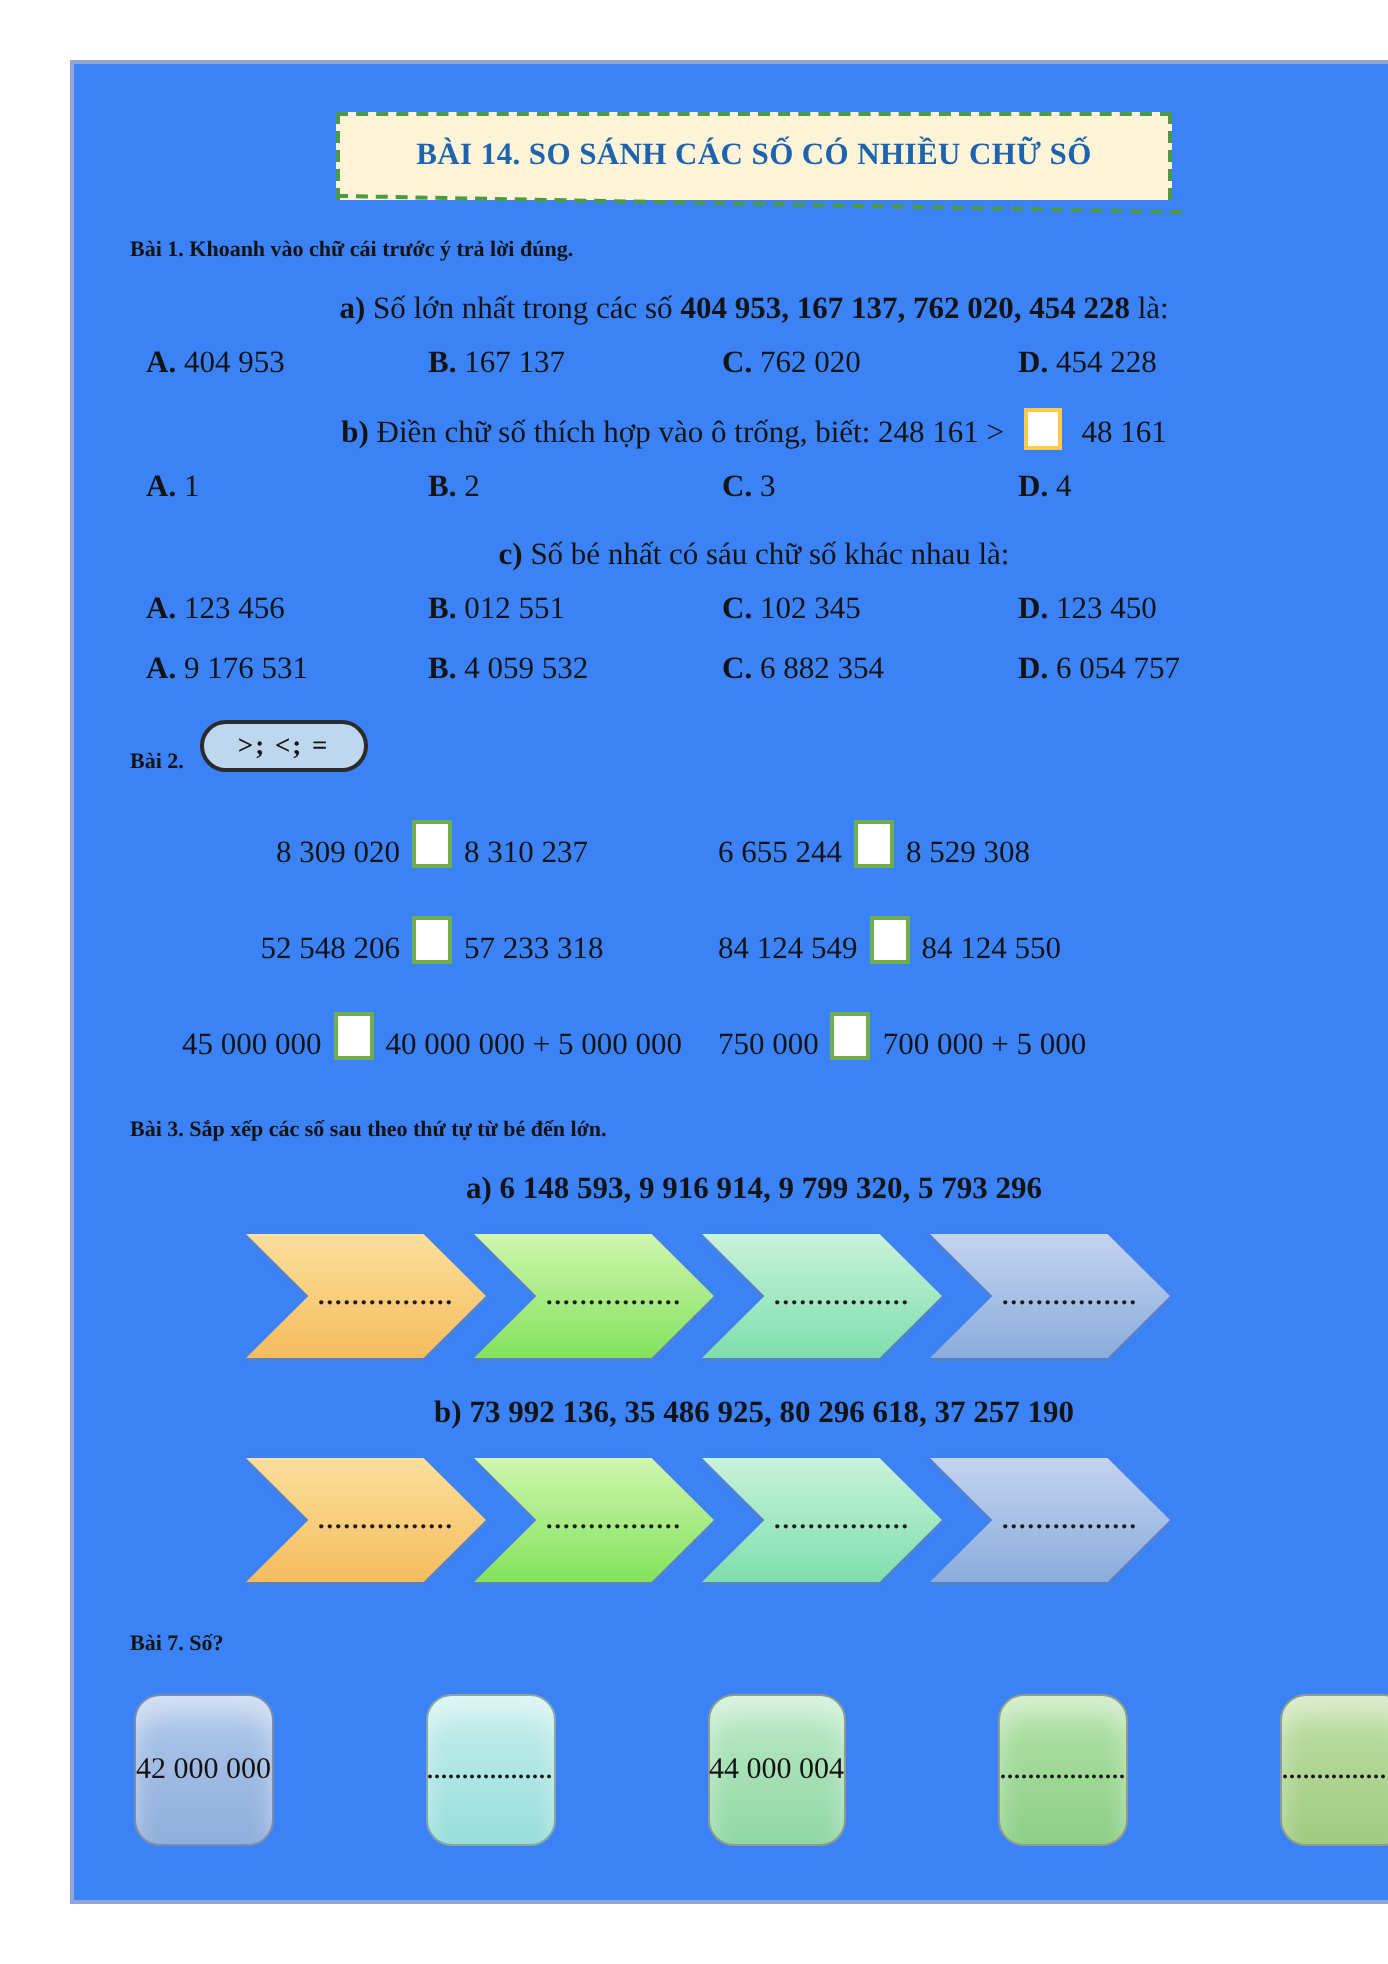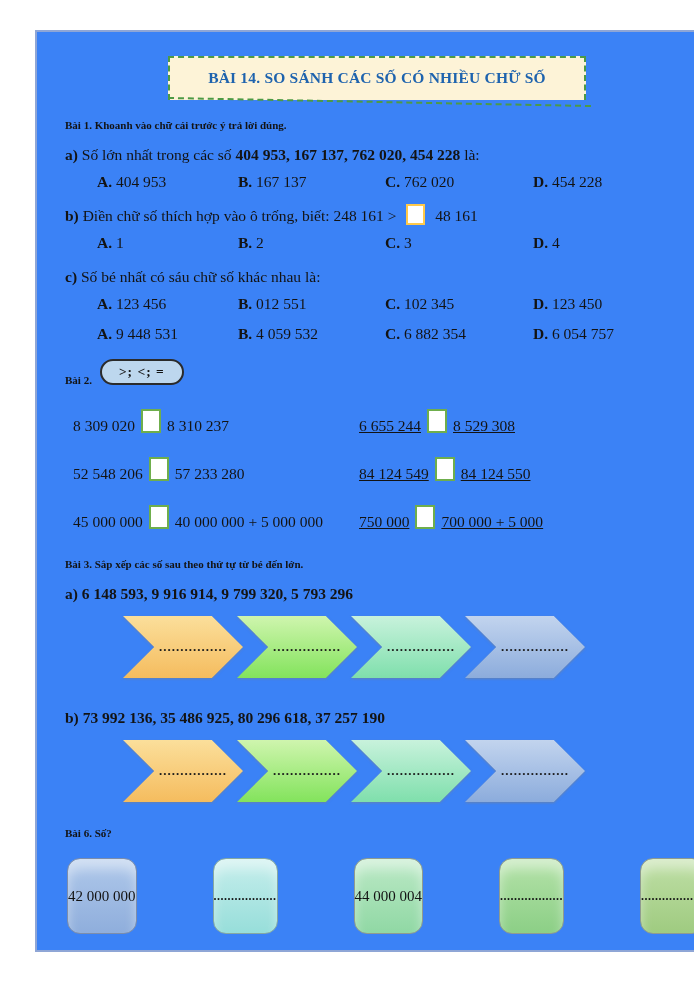--- a/index.html
+++ b/index.html
@@ -14,44 +14,44 @@
             background:var(--banner-bg,#FDF3D7);
             border:2px dashed var(--banner-border,#4D9A45); border-bottom:none;
             padding:11px 0 13px; text-align:center; }
   .banner::after { content:""; position:absolute; left:-2px; right:-7px; bottom:-3px;
             border-top:2px dashed var(--banner-border,#4D9A45); transform:rotate(1.1deg); }
   .banner-title { font-weight:bold; font-size:15.5px; color:var(--title-blue,#1E63AE);
             letter-spacing:.2px; }
 
   
   .h-line { font-weight:bold; font-size:11px; margin-top:14px; line-height:22px; }
-  .q-line { font-size:15.5px; margin-top:7px; line-height:24px; }
+  .q-line { font-size:15.5px; margin-top:7px; line-height:24px;text-align:center; }
   .q-label { font-weight:bold; }
   .q-bold  { font-weight:bold; }
-  .opt-row { position:relative; height:24px; margin-top:6px; font-size:15.5px;margin-left:24px; }
+  .opt-row { position:relative; height:24px; margin-top:6px; font-size:15.5px; }
   .opt { position:absolute; top:0; white-space:nowrap; }
   .opt-a { left:8px; } .opt-b { left:149px; } .opt-c { left:296px; } .opt-d { left:444px; }
   .opt b { font-weight:bold; }
 
   
   .ans-box { display:inline-block; width:20px; height:24px; background:#fff;
              border:2px solid var(--answer-box-green,#6FAE4C);
              vertical-align:-4px; margin:0 6px; transform:translateY(-5px); }
   .ans-box.yellow { border-color:var(--answer-box-yellow,#FFC94A);
              width:19px; height:21px; transform:none; vertical-align:-4px; }
 
   
   .ex2-head { display:flex; align-items:flex-end; margin-top:16px; }
   .badge { display:inline-block; background:var(--badge-bg,#BDD7EE);
            border:2px solid #2b2b2b; border-radius:15px; padding:3px 17px;
            font-weight:bold; font-size:13.5px; margin-left:8px;
            transform:translateY(-6px); letter-spacing:1px; }
   .cmp-row { display:flex; margin:22px 0 0 8px; font-size:15.5px; align-items:center; height:26px; }
-  .cmp-left { min-width:286px; display:flex; align-items:center; }
-  .cmp-right { display:flex; align-items:center;text-decoration:underline; }
+  .cmp-left { min-width:286px; display:flex; align-items:center;justify-content:center; }
+  .cmp-right { display:flex; align-items:center; }
 
   
   .chev-row { display:flex; margin:10px 0 0 58px; filter:drop-shadow(0 1px 1px rgba(130,130,130,.55)); }
   .chev { width:120px; height:62px; margin-left:-6px; display:flex; align-items:center;
           justify-content:center; padding-left:20px; font-size:13px; font-weight:bold;
           letter-spacing:1px; color:#1a1a1a;
           clip-path:polygon(0 0, 74% 0, 100% 50%, 74% 100%, 0 100%, 26% 50%); }
   .chev:first-child { margin-left:0; }
   .chev-1 { background:linear-gradient(180deg,#FBDf9B 0%,#F5BC5E 100%); }
   .chev-2 { background:linear-gradient(180deg,#CFF5AE 0%,#83E35C 100%); }
@@ -112,21 +112,21 @@
       <span class="q-label">c)</span><span> Số bé nhất có sáu chữ số khác nhau là:</span>
     </div>
     <div class="opt-row">
       <span class="opt opt-a"><b>A.</b><span> 123 456</span></span>
       <span class="opt opt-b"><b>B.</b><span> 012 551</span></span>
       <span class="opt opt-c"><b>C.</b><span> 102 345</span></span>
       <span class="opt opt-d"><b>D.</b><span> 123 450</span></span>
     </div>
 
     <div class="opt-row">
-      <span class="opt opt-a"><b>A.</b><span> 9 448 531</span></span>
+      <span class="opt opt-a"><b>A.</b><span> 9 176 531</span></span>
       <span class="opt opt-b"><b>B.</b><span> 4 059 532</span></span>
       <span class="opt opt-c"><b>C.</b><span> 6 882 354</span></span>
       <span class="opt opt-d"><b>D.</b><span> 6 054 757</span></span>
     </div>
 
     <div class="ex2-head">
       <span class="h-line" style="margin-top:0">Bài 2.</span>
       <span class="badge">&gt;; &lt;; =</span>
     </div>
 
@@ -139,21 +139,21 @@
       <span class="cmp-right">
           <span>6 655 244</span>
           <span class="ans-box"></span>
           <span>8 529 308</span>
         </span>
     </div>
     <div class="cmp-row">
       <span class="cmp-left">
           <span>52 548 206</span>
           <span class="ans-box"></span>
-          <span>57 233 280</span>
+          <span>57 233 318</span>
         </span>
       <span class="cmp-right">
           <span>84 124 549</span>
           <span class="ans-box"></span>
           <span>84 124 550</span>
         </span>
     </div>
     <div class="cmp-row">
       <span class="cmp-left">
           <span>45 000 000</span>
@@ -178,38 +178,38 @@
           <span>................</span>
         </div>
       <div class="chev chev-3">
           <span>................</span>
         </div>
       <div class="chev chev-4">
           <span>................</span>
         </div>
     </div>
 
-    <div class="q-line q-bold" style="margin-top:28px">b) 73 992 136, 35 486 925, 80 296 618, 37 257 190</div>
+    <div class="q-line q-bold" style="margin-top:16px">b) 73 992 136, 35 486 925, 80 296 618, 37 257 190</div>
 
     <div class="chev-row">
       <div class="chev chev-1">
           <span>................</span>
         </div>
       <div class="chev chev-2">
           <span>................</span>
         </div>
       <div class="chev chev-3">
           <span>................</span>
         </div>
       <div class="chev chev-4">
           <span>................</span>
         </div>
     </div>
 
-    <div class="h-line" style="margin-top:20px">Bài 6. Số?</div>
+    <div class="h-line" style="margin-top:20px">Bài 7. Số?</div>
 
     <div class="seq-row">
       <div class="seq-box sb-1">
           <span>42 000 000</span>
         </div>
       <div class="seq-arrow sa-1"></div>
       <div class="seq-box sb-2">
           <span class="seq-dotted">..................</span>
         </div>
       <div class="seq-arrow sa-2"></div>

